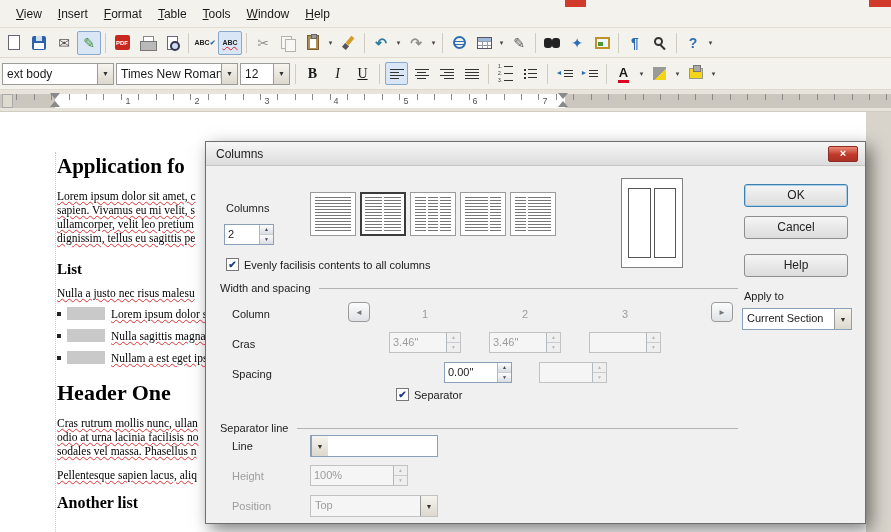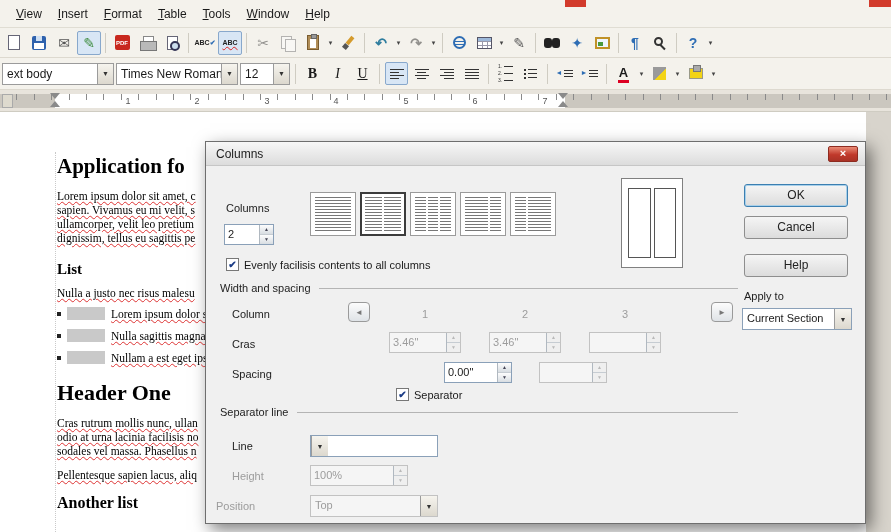--- a/index.html
+++ b/index.html
@@ -515,37 +515,37 @@
           <span class="sb">▼</span>
         </span>
     </div>
     <div class="chk" style="left:190px;top:246px">
       <span class="cbx">
           <span>✔</span>
         </span>
       <span>Separator</span>
     </div>
 
-    <div class="glabel" style="left:14px;top:264px;width:518px">
+    <div class="glabel" style="left:14px;top:280px;width:518px">
       <span>Separator line</span>
         <span class="gline"></span>
     </div>
     <div class="dlbl" style="left:26px;top:298px">Line</div>
     <div class="combof" style="left:104px;top:293px;width:128px">
       <span class="dd">▼</span>
     </div>
     <div class="dlbl dis" style="left:26px;top:328px">Height</div>
     <div class="spinf dis" style="left:104px;top:323px;width:98px">
       <span class="val">100%</span>
       <span class="sbtns">
           <span class="sb">▲</span>
           <span class="sb">▼</span>
         </span>
     </div>
-    <div class="dlbl dis" style="left:10px;top:358px">Position</div>
+    <div class="dlbl dis" style="left:26px;top:358px">Position</div>
     <div class="combof dis" style="left:104px;top:353px;width:128px">
       <span class="val">Top</span>
       <span class="dd">▼</span>
     </div>
 
     <button class="pbtn def" style="left:538px;top:42px">OK</button>
     <button class="pbtn" style="left:538px;top:74px">Cancel</button>
     <button class="pbtn" style="left:538px;top:112px">Help</button>
     <div class="dlbl" style="left:538px;top:148px">Apply to</div>
     <div class="combof" style="left:536px;top:166px;width:110px">

